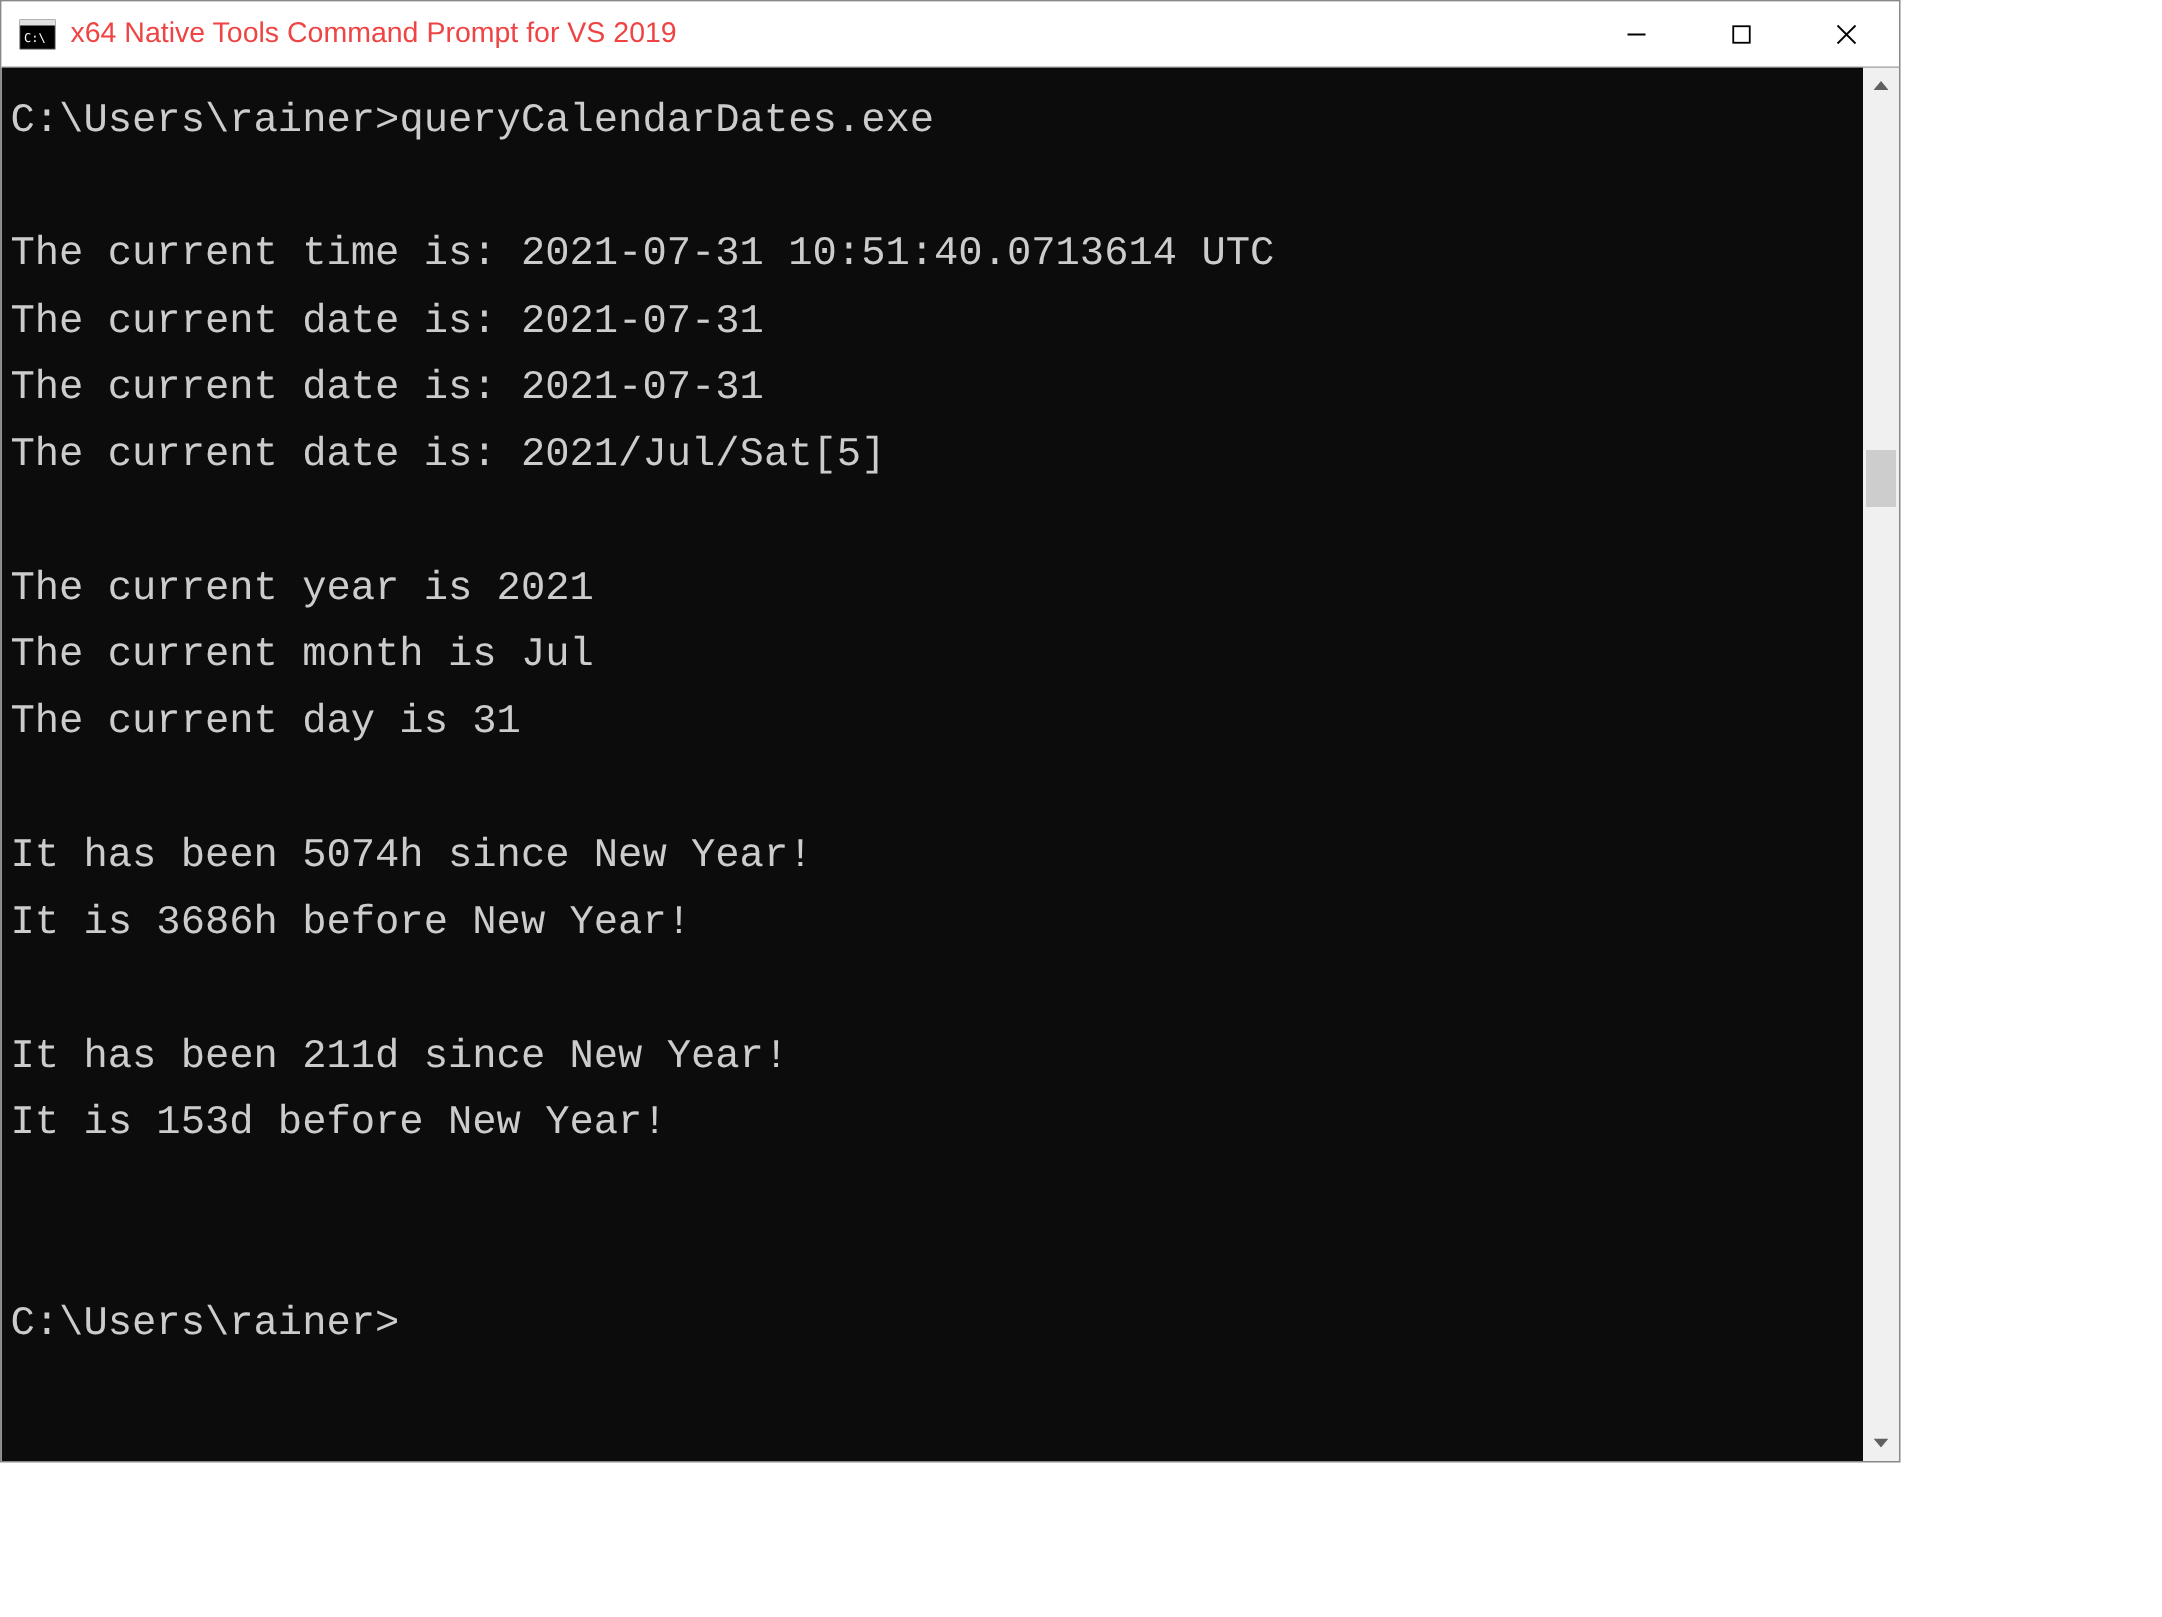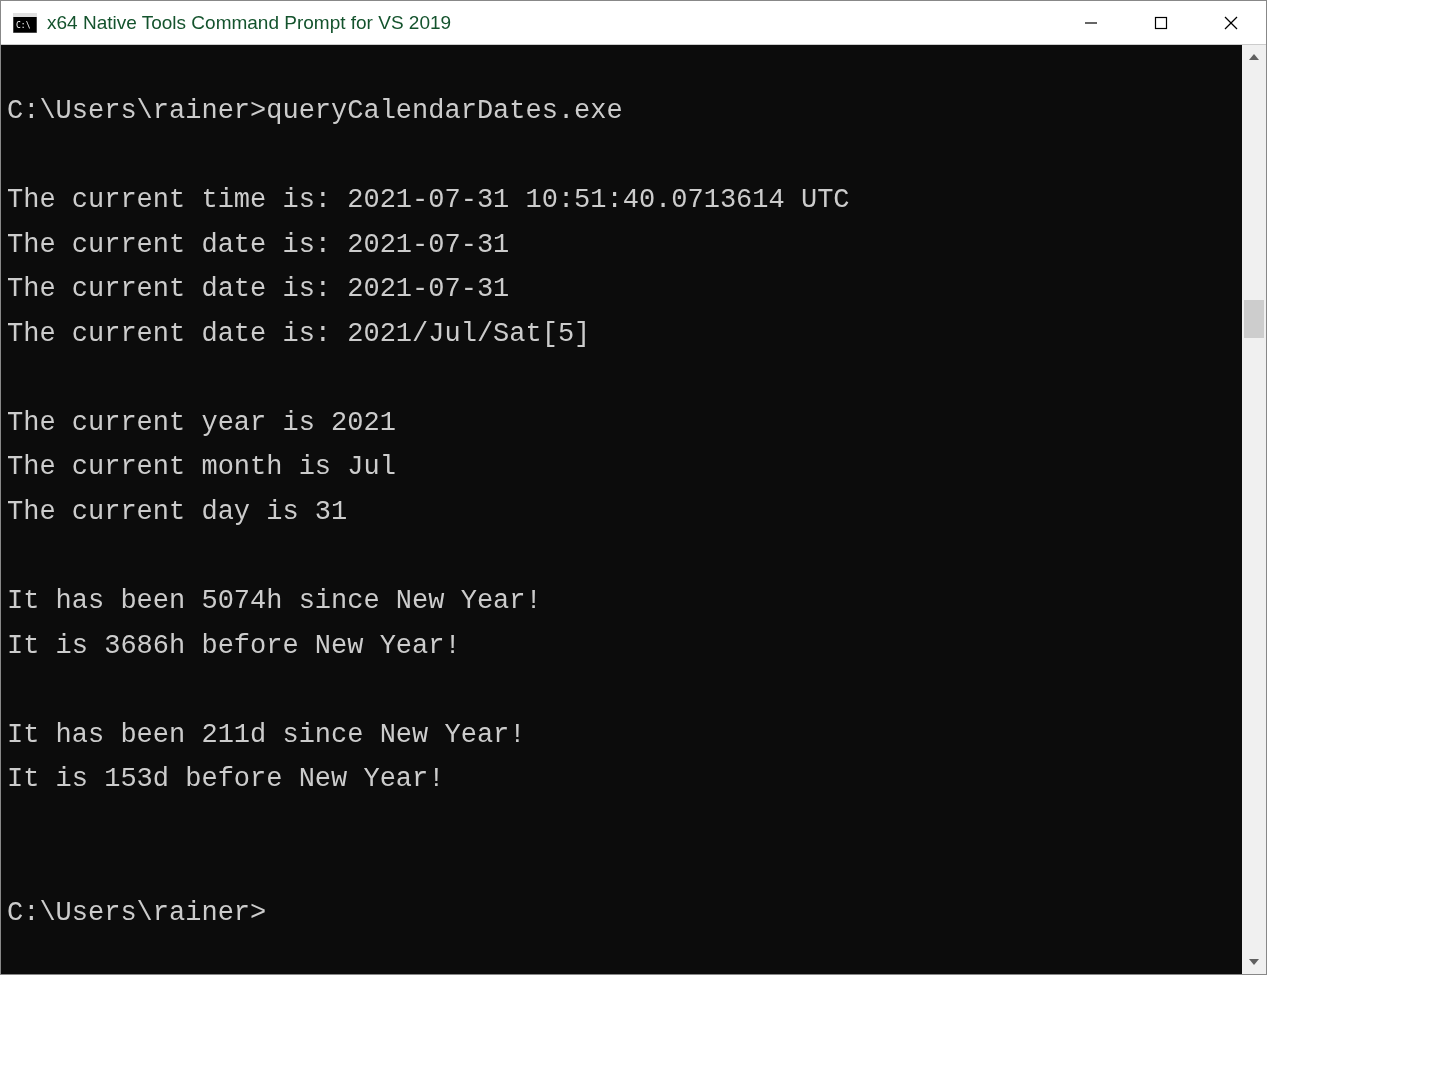--- a/index.html
+++ b/index.html
@@ -27,21 +27,21 @@
       width: 24px;
       height: 24px;
       margin-left: 12px;
       margin-right: 10px;
       display: flex;
       align-items: center;
       justify-content: center;
     }
     .titlebar-title {
       font-size: 19px;
-      color: #14532d;
+      color: #ef4444;
       flex: 1;
     }
     .win-controls {
       display: flex;
       height: 100%;
     }
     .win-btn {
       width: 70px;
       height: 100%;
       display: flex;
@@ -50,21 +50,21 @@
       cursor: pointer;
     }
     .terminal-area {
       position: relative;
       height: calc(100% - 44px);
       background: #0c0c0c;
       display: flex;
     }
     .terminal-content {
       flex: 1;
-      padding: 44px 6px 6px 6px;
+      padding: 14px 6px 6px 6px;
       font-family: Consolas, "Courier New", monospace;
       font-size: 27px;
       line-height: 1.65;
       color: #cccccc;
       white-space: pre;
       overflow: hidden;
     }
     .scrollbar-vert {
       width: 24px;
       background: #f0f0f0;

